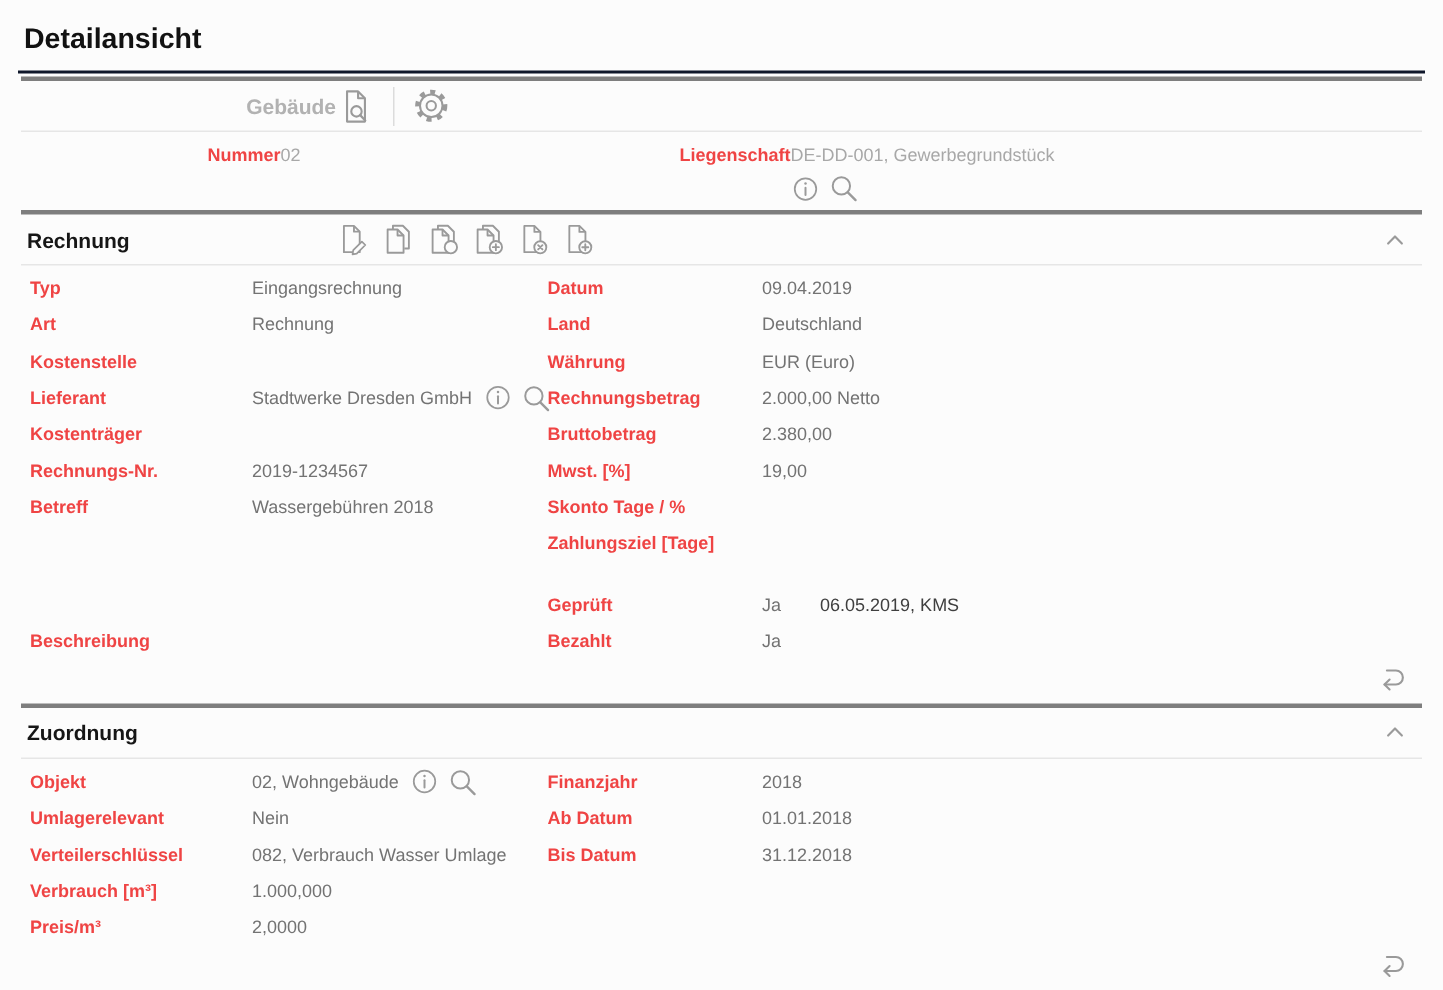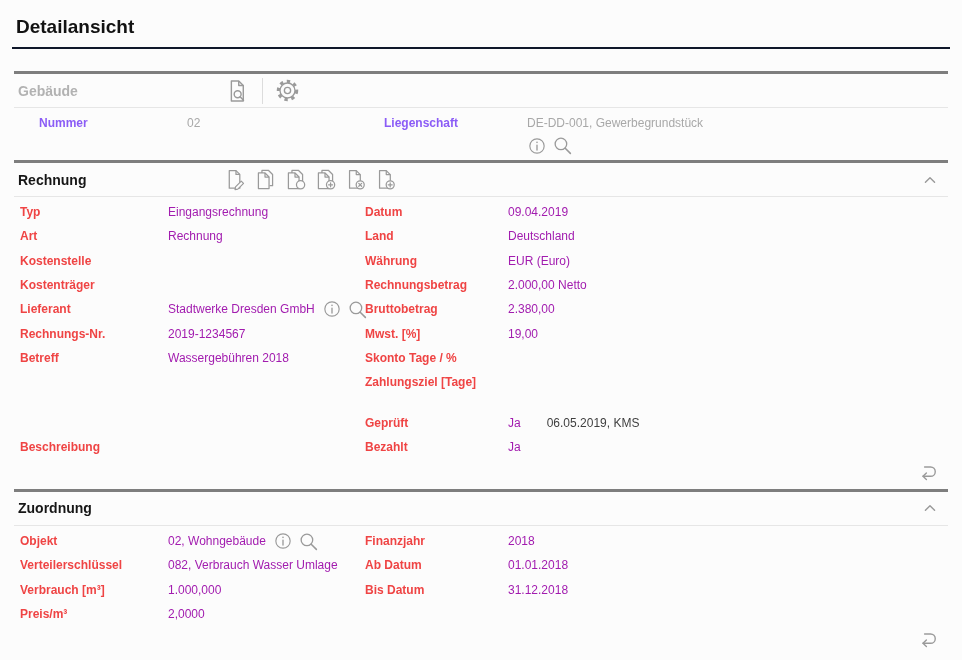--- a/index.html
+++ b/index.html
@@ -11,48 +11,48 @@
     -webkit-font-smoothing:antialiased;
   }
   .page-title{
     margin:0 12px;
     padding:16px 4px 9px 4px;
     font-size:19px;font-weight:bold;color:#121212;
     border-bottom:2px solid #0f172a;
   }
   .content{margin:0 14px;}
   .panel{border-top:3px solid #7e7e7e;}
-  .panel.first{margin-top:22px;}
+  .panel.first{margin-top:2px;text-align:right;}
   .sec-header{
     display:flex;align-items:center;height:31px;
     padding:1px 8px 1px 4px;
     border-bottom:1px solid #e6e6e6;
   }
   .sec-title{width:206px;font-size:14px;font-weight:bold;color:#161616;}
   .toolbar{display:flex;align-items:center;gap:7px;}
   .tb-divider{width:1px;height:26px;background:#dcdcdc;margin:0 5px;}
   .icon-btn{
     background:none;border:0;padding:0;margin:0;cursor:pointer;
     display:flex;align-items:center;justify-content:center;color:#9a9a9a;
   }
   .chevron-btn{margin-left:auto;}
   .fields{display:flex;padding:3px 0 0 6px;font-size:12px;}
   .col-left{width:345px;flex:0 0 345px;}
   .col-right{flex:1;}
   .frow{display:flex;align-items:center;height:24.3px;white-space:nowrap;}
   .flabel{font-weight:bold;color:#ef4444;flex:0 0 148px;}
   .col-right .flabel{flex:0 0 143px;}
-  .fvalue{color:#a21caf;}
+  .fvalue{color:#737373;}
   .extra-value{margin-left:26px;color:#3f3f3f;}
   .inline-icons{display:flex;align-items:center;gap:5px;margin-left:7px;color:#9a9a9a;}
   .gap-above{margin-top:16px;}
   .sec-footer{display:flex;justify-content:flex-end;align-items:center;height:26px;padding:0 8px 4px 0;}
   
   .gebaeude .sec-title{color:#b2b2b2;}
-  .gebaeude .flabel{color:#8b5cf6;padding-left:19px;}
+  .gebaeude .flabel{color:#ef4444;padding-left:19px;}
   .gebaeude .fvalue{color:#a8a8a8;}
   .gebaeude .frow{height:23px;}
   .gebaeude .fields{padding-bottom:3px;}
   svg.icon{display:block;}
   #icon-defs{position:absolute;width:0;height:0;overflow:hidden;}
 </style>
 </head>
 <body>
 
 <svg id="icon-defs" xmlns="http://www.w3.org/2000/svg" aria-hidden="true">
@@ -220,38 +220,38 @@
         </div>
         <div class="frow">
           <span class="flabel">Art</span>
           <span class="fvalue">Rechnung</span>
         </div>
         <div class="frow">
           <span class="flabel">Kostenstelle</span>
           <span class="fvalue"></span>
         </div>
         <div class="frow">
-          <span class="flabel">Kostenträger</span>
-          <span class="fvalue"></span>
-        </div>
-        <div class="frow">
           <span class="flabel">Lieferant</span>
           <span class="fvalue">Stadtwerke Dresden GmbH</span>
           <span class="inline-icons">
             <button class="icon-btn">
               <svg class="icon" width="20" height="20">
                   <use href="#sym-info"></use>
                 </svg>
             </button>
             <button class="icon-btn">
               <svg class="icon" width="21" height="21">
                   <use href="#sym-search"></use>
                 </svg>
             </button>
           </span>
+        </div>
+        <div class="frow">
+          <span class="flabel">Kostenträger</span>
+          <span class="fvalue"></span>
         </div>
         <div class="frow">
           <span class="flabel">Rechnungs-Nr.</span>
           <span class="fvalue">2019-1234567</span>
         </div>
         <div class="frow">
           <span class="flabel">Betreff</span>
           <span class="fvalue">Wassergebühren 2018</span>
         </div>
         <div class="frow gap-above"></div>
@@ -338,20 +338,24 @@
                 </svg>
             </button>
             <button class="icon-btn">
               <svg class="icon" width="21" height="21">
                   <use href="#sym-search"></use>
                 </svg>
             </button>
           </span>
         </div>
         <div class="frow">
+          <span class="flabel">Umlagerelevant</span>
+          <span class="fvalue">Nein</span>
+        </div>
+        <div class="frow">
           <span class="flabel">Verteilerschlüssel</span>
           <span class="fvalue">082, Verbrauch Wasser Umlage</span>
         </div>
         <div class="frow">
           <span class="flabel">Verbrauch [m³]</span>
           <span class="fvalue">1.000,000</span>
         </div>
         <div class="frow">
           <span class="flabel">Preis/m³</span>
           <span class="fvalue">2,0000</span>

